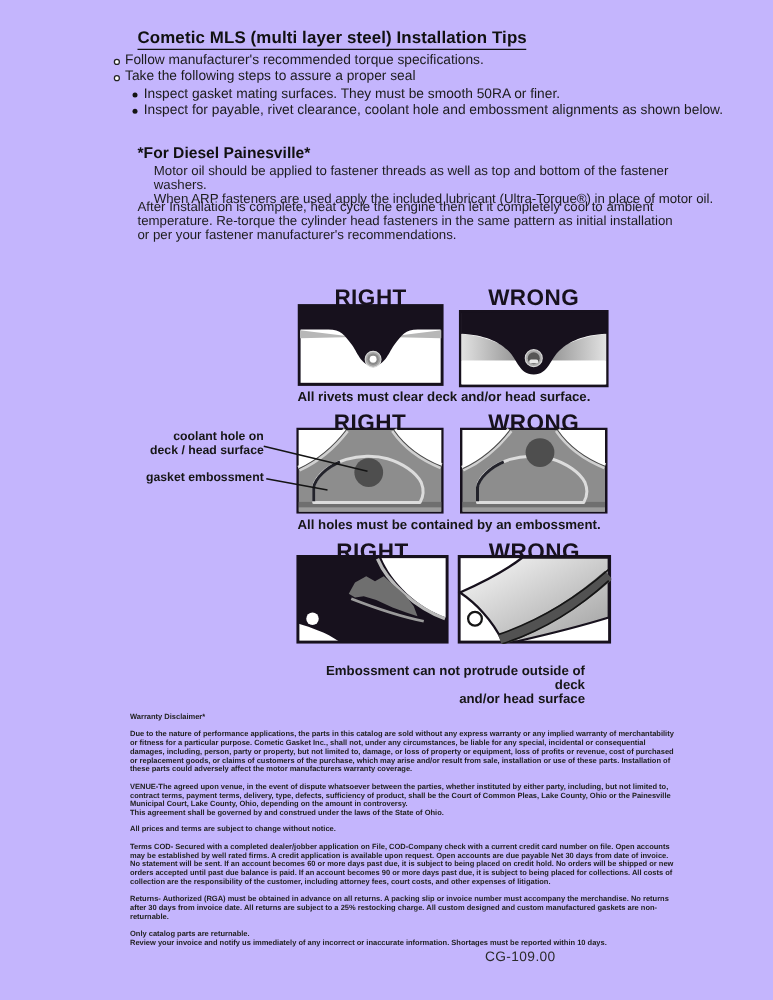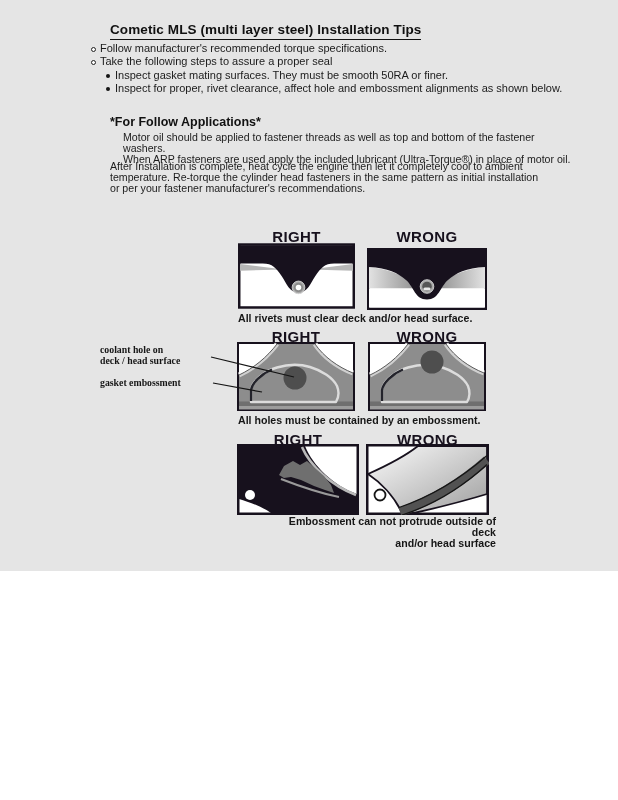--- a/index.html
+++ b/index.html
@@ -1,17 +1,17 @@
 <!DOCTYPE html>
 <html><head>
 <meta charset="utf-8">
 <style>
   html,body{margin:0;padding:0;background:#ffffff;}
   .page{
-    position:relative;width:618px;height:571px;background:#e5e5e5;overflow:hidden;
+    position:relative;width:618px;height:800px;background:#c4b5fd;overflow:hidden;
     font-family:"Liberation Sans",sans-serif;color:#1b1b1b;
   }
   .abs{position:absolute;}
   .pre{white-space:pre-line;}
 
   .title{
     left:110px;top:22px;font-size:13.5px;font-weight:bold;color:#111;
     border-bottom:1.5px solid #111;padding-bottom:2px;letter-spacing:.1px;
   }
 
@@ -26,48 +26,48 @@
     content:"";position:absolute;left:0;top:5px;width:4px;height:4px;
     border-radius:50%;background:#141414;
   }
 
   .diesel-heading{left:110px;top:115px;font-size:12.5px;font-weight:bold;color:#111;}
   .body-para{left:110px;width:448px;font-size:10.6px;line-height:11.1px;color:#1c1c1c;}
   .p1{top:132px;margin-left:13px;}
   .p2{top:161px;}
   .note{top:205px;}
 
-  .rw-label{font-size:15px;font-weight:600;letter-spacing:.4px;text-align:center;color:#17111d;}
+  .rw-label{font-size:18px;font-weight:600;letter-spacing:.4px;text-align:center;color:#17111d;}
   .caption{font-size:10.6px;font-weight:600;color:#161616;line-height:11px;text-align:right;}
 
   .fig{display:block;}
 
-  .side-label{font-size:9.8px;font-weight:600;line-height:10.6px;text-align:left;color:#161616;font-family:Liberation Serif, serif;}
+  .side-label{font-size:9.8px;font-weight:600;line-height:10.6px;text-align:right;color:#161616;}
 
   .legal{left:104px;top:571px;width:438px;font-size:6px;line-height:7.1px;font-weight:bold;color:#222;}
   .legal p{margin:0 0 6.5px 0;}
   .legal .lg-head{margin:0 0 6.5px 0;}
 
   .footer-code{left:388px;top:760px;font-size:11px;color:#2a2a2a;letter-spacing:.3px;}
 </style>
 </head>
 <body>
 
 <div class="page">
 
   <div class="abs title">Cometic MLS (multi layer steel) Installation Tips</div>
 
   <div class="abs bullets">
     <div class="b-row">Follow manufacturer's recommended torque specifications.</div>
     <div class="b-row">Take the following steps to assure a proper seal</div>
     <div class="sb-row">Inspect gasket mating surfaces.  They must be smooth 50RA or finer.</div>
-    <div class="sb-row">Inspect for proper, rivet clearance, affect hole and embossment alignments as shown below.</div>
+    <div class="sb-row">Inspect for payable, rivet clearance, coolant hole and embossment alignments as shown below.</div>
   </div>
 
-  <div class="abs diesel-heading">*For Follow Applications*</div>
+  <div class="abs diesel-heading">*For Diesel Painesville*</div>
   <div class="abs body-para p1 pre">Motor oil should be applied to fastener threads as well as top and bottom of the fastener washers.
 When ARP fasteners are used apply the included lubricant (Ultra-Torque®) in place of motor oil.</div>
   <div class="abs body-para p2 pre">After Installation is complete, heat cycle the engine then let it completely cool to ambient
 temperature. Re-torque the cylinder head fasteners in the same pattern as initial installation
 or per your fastener manufacturer's recommendations.</div>
 
   <div class="abs rw-label" style="left:238px;top:228px;width:117px;">RIGHT</div>
   <div class="abs rw-label" style="left:367px;top:228px;width:120px;">WRONG</div>
 
   <svg class="abs fig" style="left:238px;top:243px;" width="117" height="66" viewBox="0 0 118 66">
@@ -167,21 +167,21 @@
       </linearGradient>
     </defs>
     <rect x="1.25" y="1.25" width="120.5" height="68.5" fill="#ffffff" stroke="#17111d" stroke-width="2.5"></rect>
     <path d="M52,2 H121 V50 C95,58 70,64 48,69 L36,69 C28,52 14,38 2,30 C20,22 38,13 52,2 Z" fill="url(#gBand)" stroke="#17111d" stroke-width="1.8"></path>
     <path d="M121,16 C96,38 68,56 34,68" stroke="#525252" stroke-width="9" fill="none"></path>
     <path d="M121,11.5 C96,33.5 68,51.5 33,63.5" stroke="#151515" stroke-width="1.3" fill="none"></path>
     <path d="M121,20.5 C97,42.5 69,60.5 36,71" stroke="#151515" stroke-width="1.3" fill="none"></path>
     <circle cx="14" cy="51" r="5.5" fill="#ffffff" stroke="#151515" stroke-width="1.8"></circle>
   </svg>
 
-  <div class="abs caption pre" style="left:238px;top:516px;width:230px;margin-left:28px;">Embossment can not protrude outside of deck
+  <div class="abs caption pre" style="left:238px;top:532px;width:230px;">Embossment can not protrude outside of deck
 and/or head surface</div>
 
   <div class="abs legal">
     <p class="lg-head">Warranty Disclaimer*</p>
     <p class="pre">Due to the nature of performance applications, the parts in this catalog are sold without any express warranty or any implied warranty of merchantability or fitness for a particular purpose.  Cometic Gasket Inc., shall not, under any circumstances, be liable for any special, incidental or consequential damages, including, person, party or property, but not limited to, damage, or loss of property or equipment, loss of profits or revenue, cost of purchased or replacement goods, or claims of customers of the purchase, which may arise and/or result from sale, installation or use of these parts.  Installation of these parts could adversely affect the motor manufacturers warranty coverage.</p>
     <p class="pre">VENUE-The agreed upon venue, in the event of dispute whatsoever between the parties, whether instituted by either party, including, but not limited to, contract terms, payment terms, delivery, type, defects, sufficiency of product, shall be the Court of Common Pleas, Lake County, Ohio or the Painesville Municipal Court, Lake County, Ohio, depending on the amount in controversy.
 This agreement shall be governed by and construed under the laws of the State of Ohio.</p>
     <p class="pre">All prices and terms are subject to change without notice.</p>
     <p class="pre">Terms COD- Secured with a completed dealer/jobber application on File, COD-Company check with a current credit card number on file.  Open accounts may be established by well rated firms.  A credit application is available upon request.  Open accounts are due payable Net 30 days from date of invoice.  No statement will be sent.  If an account becomes 60 or more days past due, it is subject to being placed on credit hold.  No orders will be shipped or new orders accepted until past due balance is paid.  If an account becomes 90 or more days past due, it is subject to being placed for collections.  All costs of collection are the responsibility of the customer, including attorney fees, court costs, and other expenses of litigation.</p>
     <p class="pre">Returns- Authorized (RGA) must be obtained in advance on all returns.  A packing slip or invoice number must accompany the merchandise.  No returns after 30 days from invoice date.  All returns are subject to a 25% restocking charge.  All custom designed and custom manufactured gaskets are non-returnable.</p>

